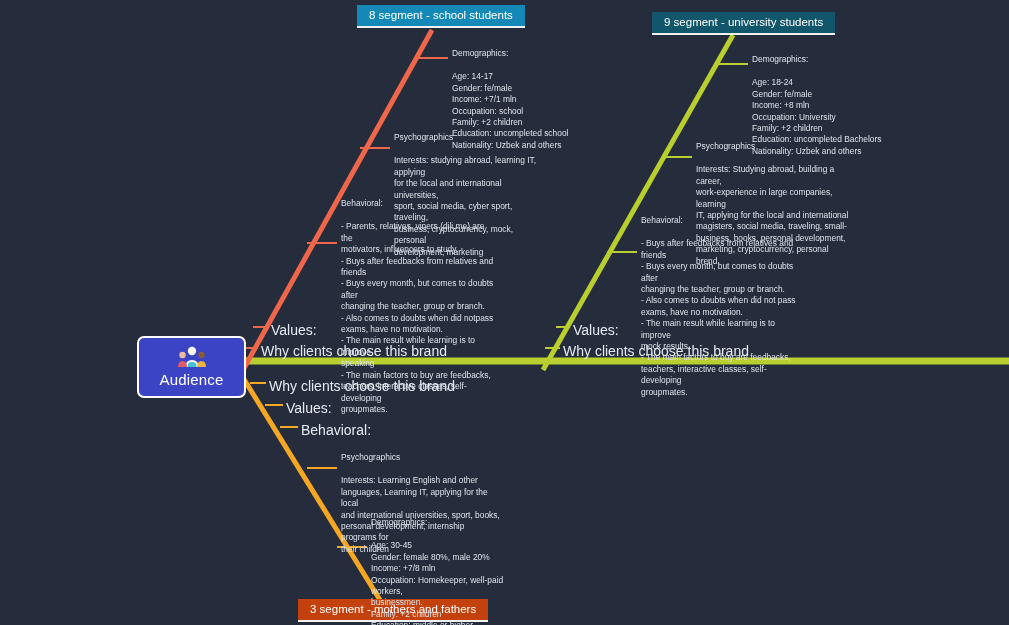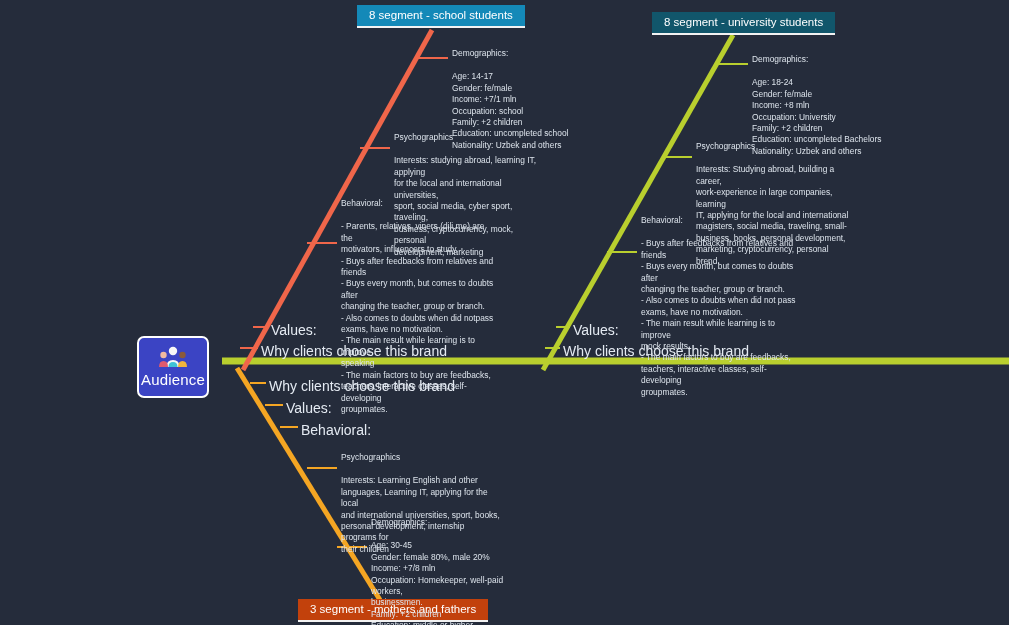--- a/index.html
+++ b/index.html
@@ -22,21 +22,21 @@
     width: 1009px;
     height: 625px;
     pointer-events: none;
   }
 
   
   .center-node {
     position: absolute;
     left: 137px;
     top: 336px;
-    width: 72px;
+    width: 109px;
     height: 62px;
     background: #3b44c4;
     border: 2px solid #ffffff;
     border-radius: 7px;
     display: flex;
     flex-direction: column;
     align-items: center;
     justify-content: center;
     box-sizing: border-box;
   }
@@ -126,21 +126,21 @@
       <path d="M10.5 22 q0-5 4.5-5 t4.5 5 z" fill="#3fc1d6"></path>
       <circle cx="5.5" cy="10" r="3.2" fill="#f0b9a0"></circle>
       <path d="M1 22 q0-6 4.5-6 t4.5 6 z" fill="#e05a6e"></path>
       <circle cx="24.5" cy="10" r="3.2" fill="#8a5a3b"></circle>
       <path d="M20 22 q0-6 4.5-6 t4.5 6 z" fill="#f0b43c"></path>
     </svg>
     <span class="node-label">Audience</span>
   </div>
 
   <div class="seg-badge badge-1 underline-white">8 segment - school students</div>
-  <div class="seg-badge badge-2 underline-white">8 segment - university students</div>
+  <div class="seg-badge badge-2 underline-white">9 segment - university students</div>
   <div class="seg-badge badge-3 underline-white">3 segment - mothers and fathers</div>
 
   <div class="txt" style="left:452px; top:37px; width:150px;">
     <span class="hd">Demographics:</span>
     <span>Age: 14-17
 Gender: fe/male
 Income: +7/1 mln
 Occupation: school
 Family: +2 children
 Education: uncompleted school

